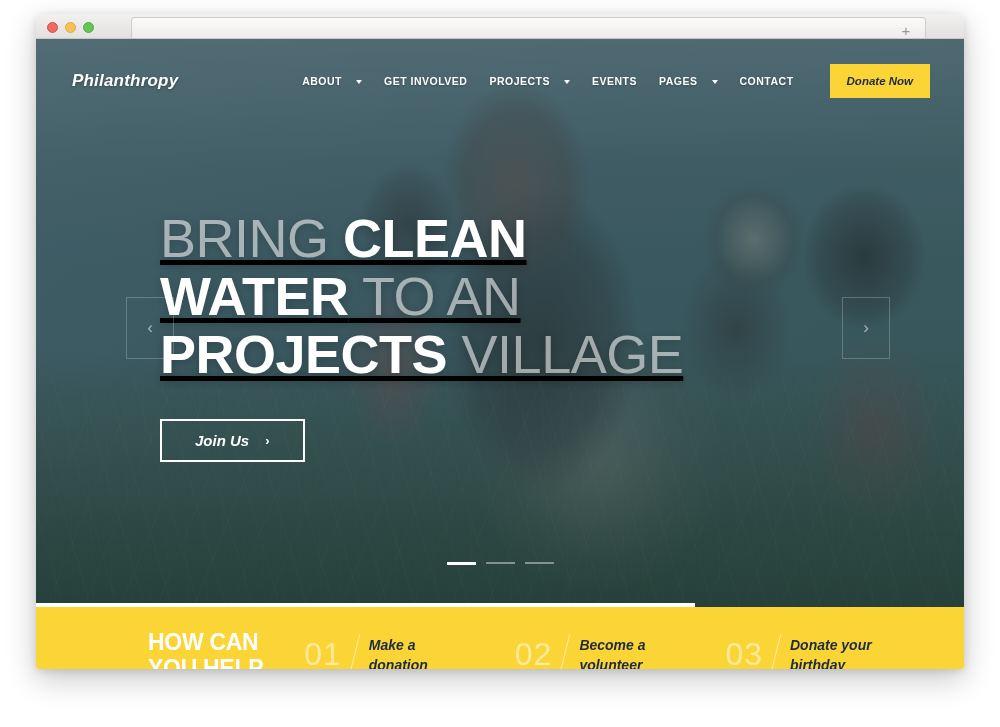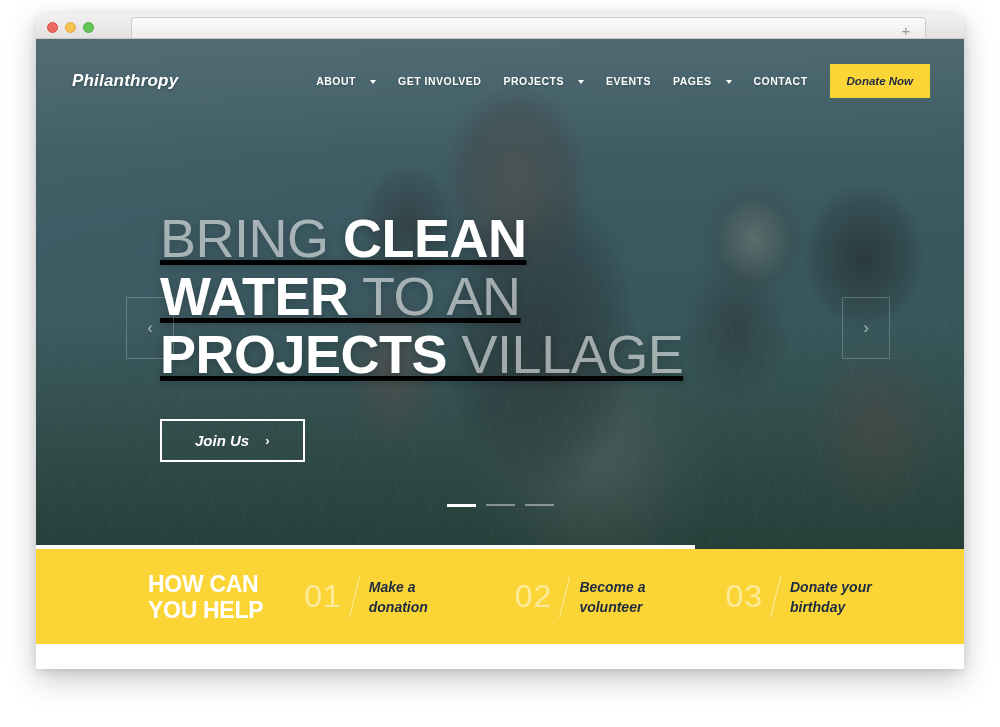--- a/index.html
+++ b/index.html
@@ -67,21 +67,21 @@
   .viewport {
     position: relative;
     height: 630px;
     overflow: hidden;
     background: #fff;
   }
 
   
   .hero {
     position: relative;
-    height: 510px;
+    height: 568px;
     overflow: hidden;
     background: #0369a1;
   }
 
   
   .hero-photo {
     position: absolute;
     inset: 0;
     background:
       
@@ -166,20 +166,21 @@
   .nav-caret {
     display: inline-block;
     width: 0; height: 0;
     border-left: 3.5px solid transparent;
     border-right: 3.5px solid transparent;
     border-top: 4px solid #ffffff;
     margin-top: 1px;
   }
 
   .donate-btn {
+    margin-left: 14px;
     background: #fbd536;
     color: #1d2b43;
     font-size: 11.5px;
     font-weight: bold;
     font-style: italic;
     padding: 11px 17px;
     white-space: nowrap;
     cursor: pointer;
     border: none;
     font-family: "Liberation Sans", sans-serif;

